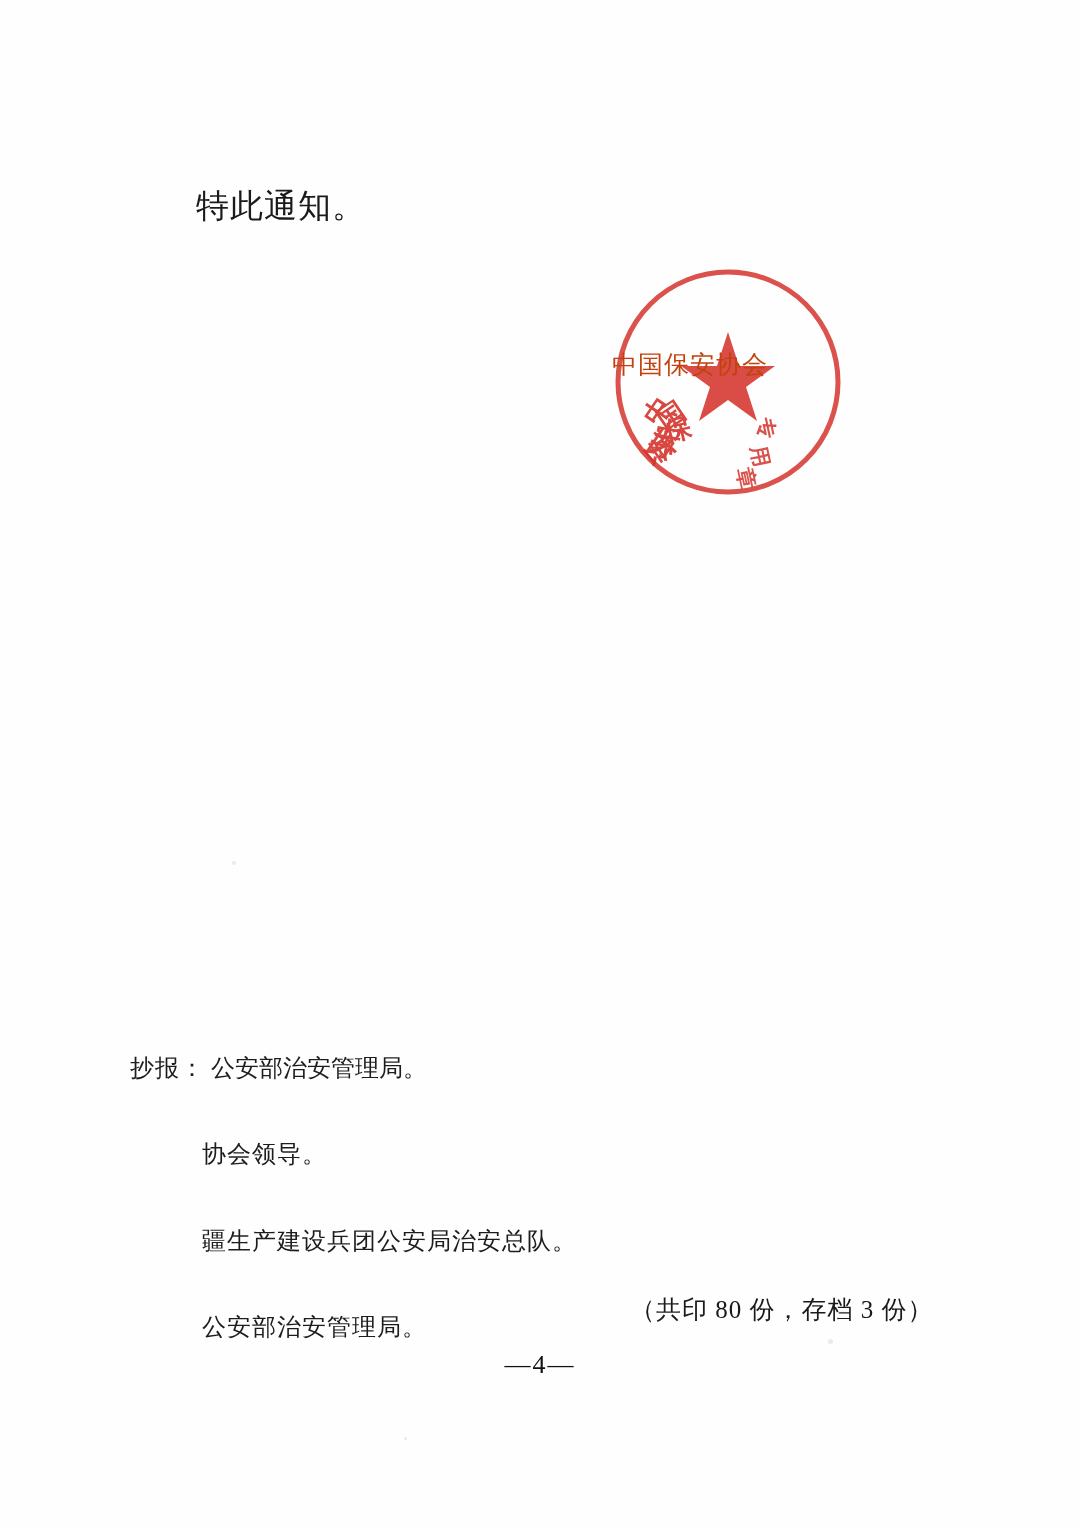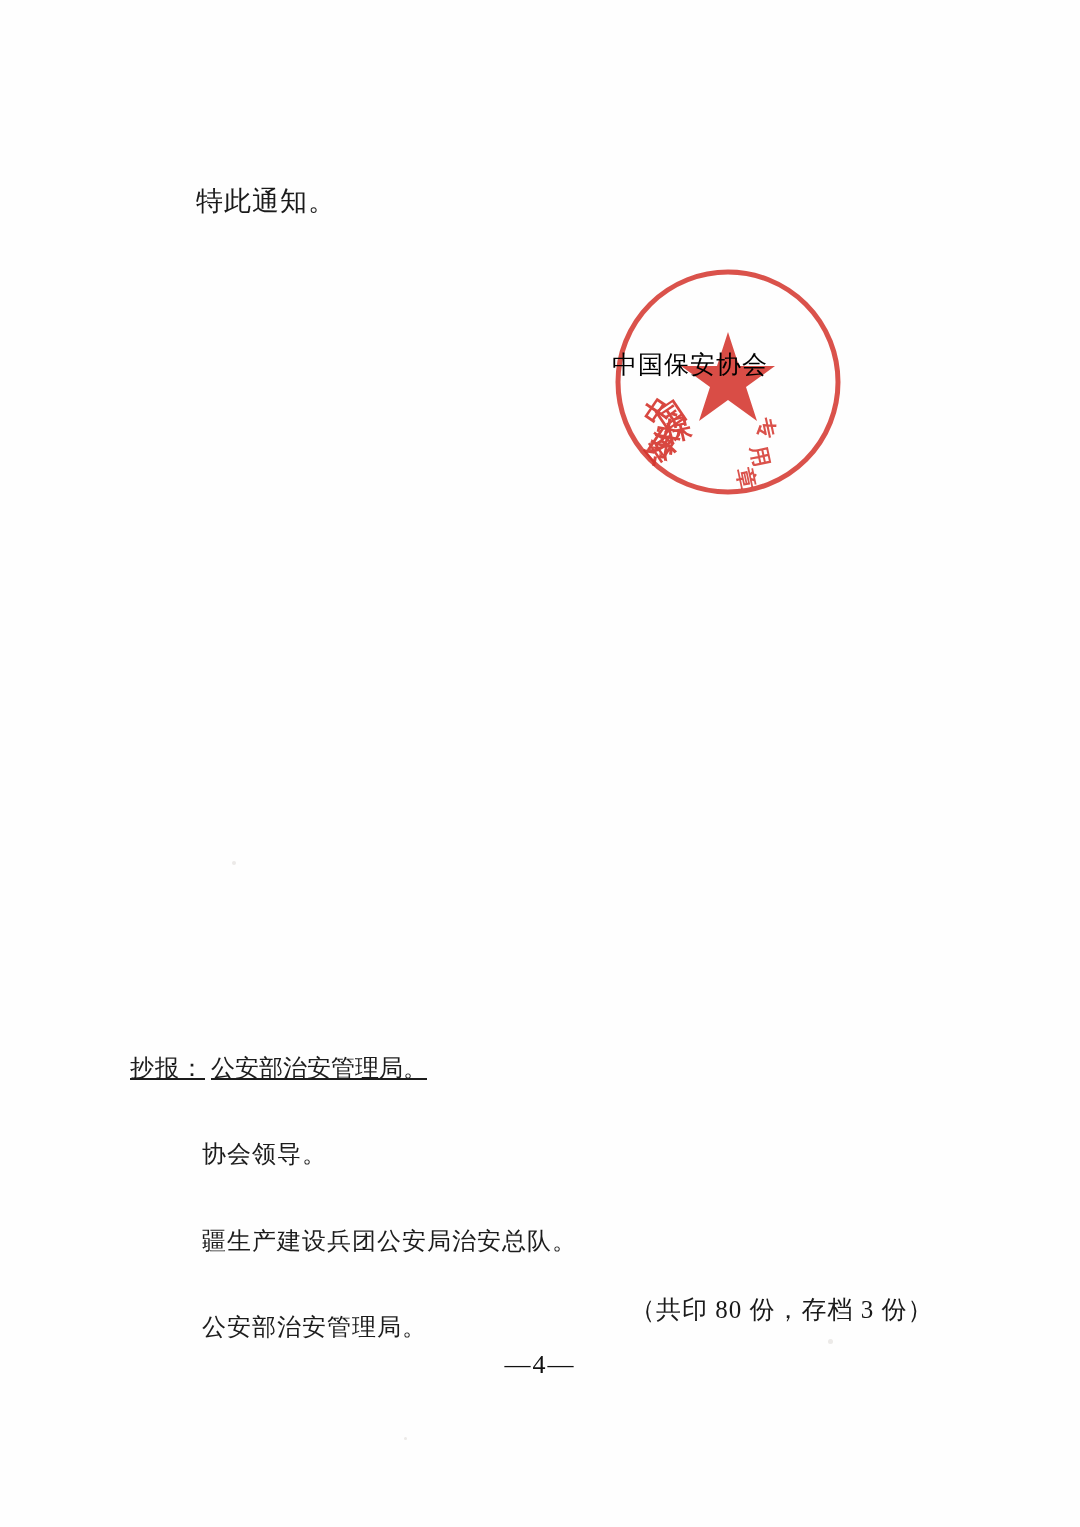--- a/index.html
+++ b/index.html
@@ -22,32 +22,32 @@
   .speckle {
     position: absolute;
     background: #ddd9d6;
     border-radius: 50%;
     opacity: .55;
   }
   .closing {
     position: absolute;
     left: 196px;
     top: 180px;
-    font-size: 27px;
+    font-size: 33px;
     letter-spacing: 1px;
     line-height: 1.6;
   }
   .signature-block {
     position: absolute;
     left: 560px;
     top: 340px;
     width: 380px;
     font-size: 25px;
     line-height: 2.0;
-    color: #000000;
+    color: #c2410c;
   }
   .sig-org {
     display: block;
     padding-left: 52px;
     letter-spacing: 1px;
   }
   .sig-date {
     display: block;
     padding-left: 44px;
     letter-spacing: 2px;
@@ -67,21 +67,20 @@
     left: 130px;
     top: 1048px;
     width: 820px;
     font-size: 24px;
     line-height: 1.72;
     color: #1c1c1c;
   }
   .dist-row {
     display: flex;
     align-items: flex-start;
-    text-decoration: underline;
   }
   .dist-label {
     flex: 0 0 auto;
     white-space: nowrap;
     letter-spacing: 1px;
   }
   .dist-body {
     flex: 1 1 auto;
     padding-left: 6px;
   }

